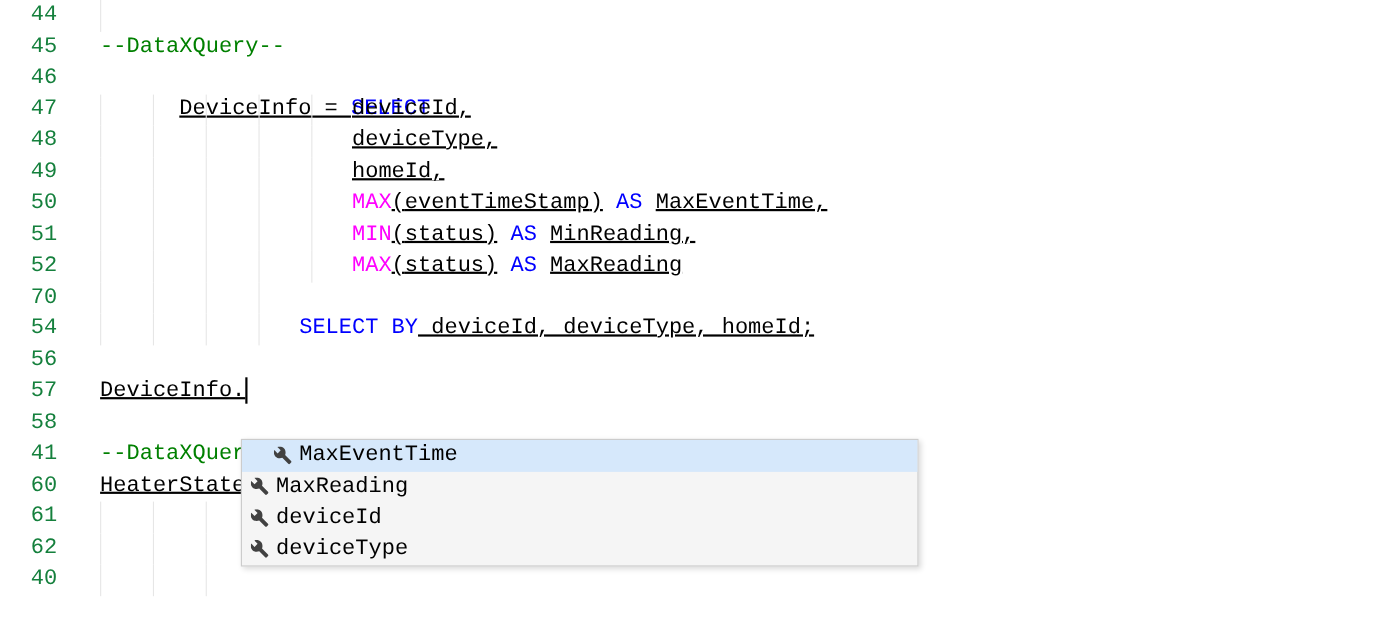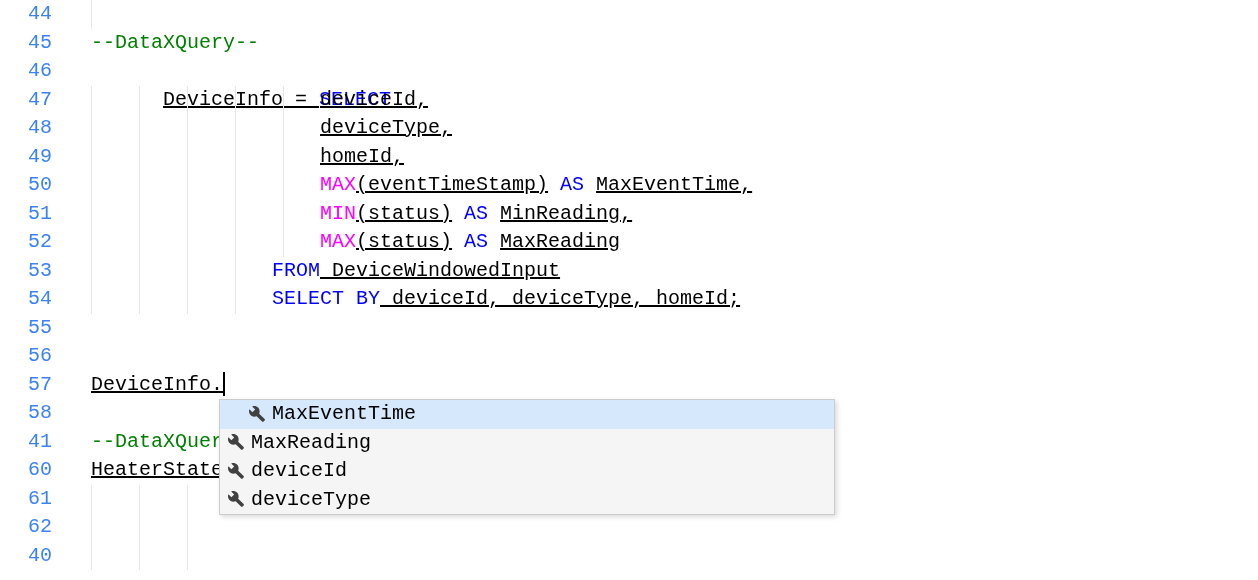--- a/index.html
+++ b/index.html
@@ -1,19 +1,19 @@
 <!DOCTYPE html>
 <html><head>
 <meta charset="utf-8">
 <style>
   * { margin:0; padding:0; box-sizing:border-box; }
   html,body { width:1258px; height:580px; font-family:Consolas,"Courier New",monospace; font-size:20px; line-height:28.5px; background:#fff; color:#000; overflow:hidden; position:relative; }
   .editor { position:relative; }
   .line { display:flex; height:28.5px; white-space:pre; }
-  .gutter { width:66px; text-align:right; color:#3b82f6; padding-right:14px; user-select:none; }
+  .gutter { width:66px; text-align:right; color:#15803d; padding-right:14px; user-select:none; }
   .guide { position:absolute; top:0; height:28.5px; border-left:1px solid #e6e6e6; }
   .code { position:relative; }
   .comment { color:#008000; }
   .kw { color:#0000ff; }
   .func { color:#ff00ff; }
   .plain { color:#000;text-decoration:underline; }
   .caret { display:inline-block; width:2px; height:24px; background:#000; vertical-align:text-bottom; margin-left:0; }
 
   .suggest { position:absolute; left:219px; top:399px; width:616px; background:#f5f5f5; border:1px solid #ccc; box-shadow:2px 2px 5px rgba(0,0,0,0.15); z-index:10; }
   .suggest-item { display:flex; align-items:center; height:28.5px; padding-left:8px; gap:6px; cursor:pointer; }
@@ -87,36 +87,34 @@
 
   <div class="line">
     <div class="gutter">52</div>
     <span style="position:relative;width:254px;">
       <span class="guide" style="left:25px"></span><span class="guide" style="left:73px"></span><span class="guide" style="left:121px"></span><span class="guide" style="left:169px"></span><span class="guide" style="left:217px"></span>
     </span>
     <span class="code"><span class="func">MAX</span><span class="plain">(</span><span class="plain">status</span><span class="plain">)</span><span class="kw"> AS </span><span class="plain">MaxReading</span></span>
   </div>
 
   <div class="line">
-    <div class="gutter">53</div>
+    <div class="gutter">70</div>
     <span style="position:relative;width:206px;">
       <span class="guide" style="left:25px"></span><span class="guide" style="left:73px"></span><span class="guide" style="left:121px"></span><span class="guide" style="left:169px"></span>
     </span>
-    <span class="code"><span class="kw">FROM</span><span class="plain"> DeviceWindowedInput</span></span>
   </div>
 
   <div class="line">
     <div class="gutter">54</div>
     <span style="position:relative;width:206px;">
       <span class="guide" style="left:25px"></span><span class="guide" style="left:73px"></span><span class="guide" style="left:121px"></span><span class="guide" style="left:169px"></span>
     </span>
     <span class="code"><span class="kw">SELECT BY</span><span class="plain"> deviceId, deviceType, homeId;</span></span>
   </div>
 
-  <div class="line"><div class="gutter">55</div></div>
   <div class="line"><div class="gutter">56</div></div>
 
   <div class="line">
     <div class="gutter">57</div>
     <span style="width:25px;"></span>
     <span class="code"><span class="plain">DeviceInfo.</span><span class="caret"></span></span>
   </div>
 
   <div class="line"><div class="gutter">58</div></div>
 

